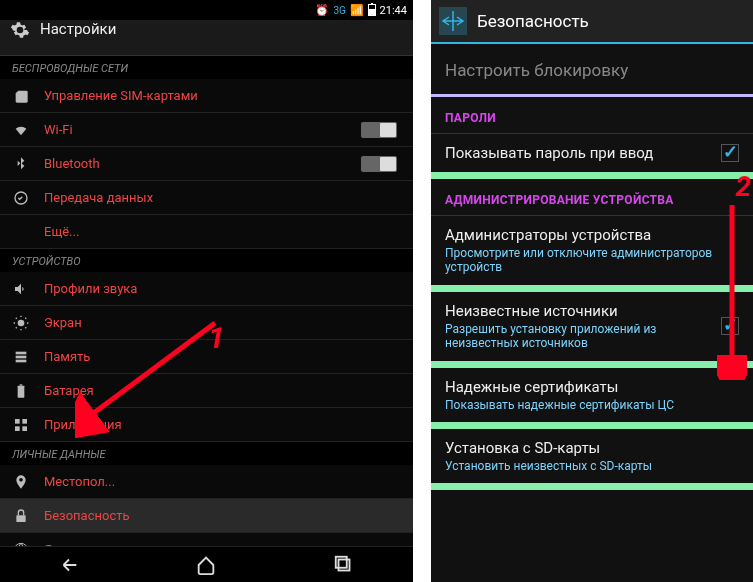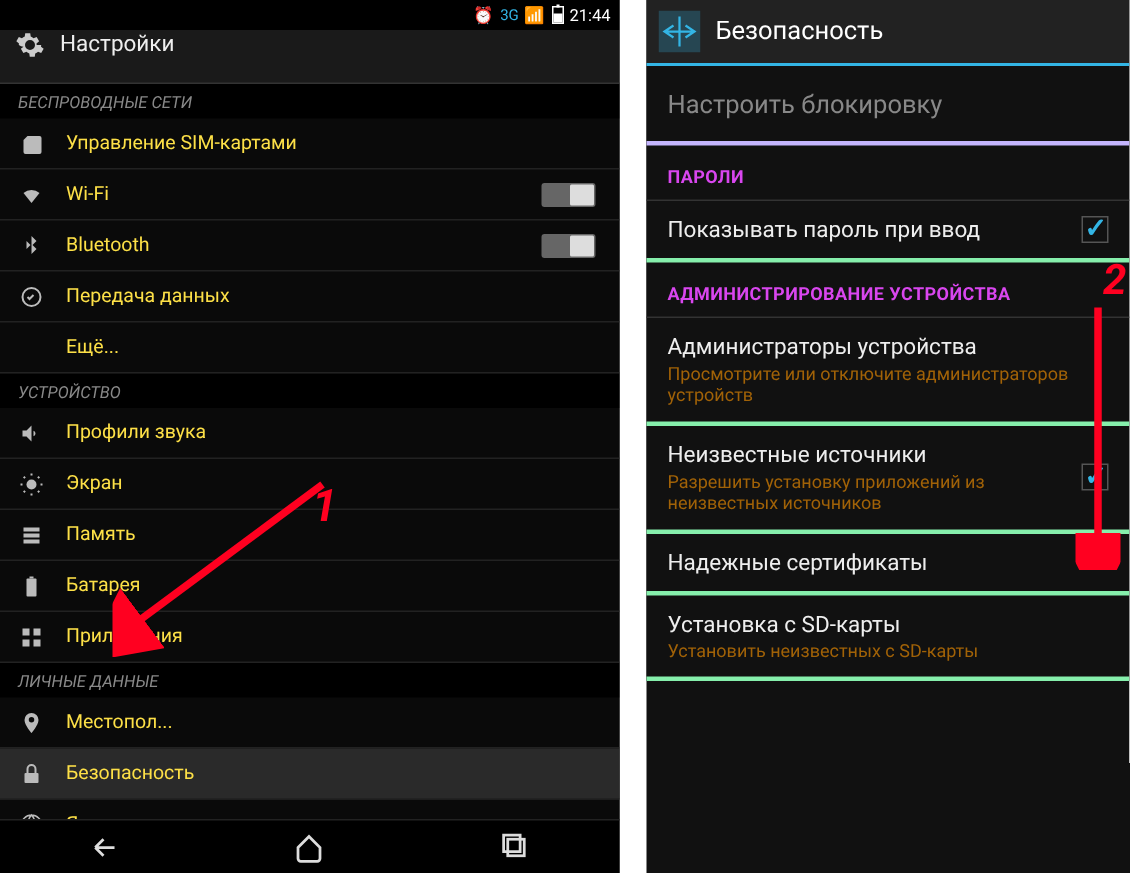--- a/index.html
+++ b/index.html
@@ -18,21 +18,21 @@
 
 .title-bar1 { height: 36px; background: #1a1a1a; display: flex; align-items: flex-start; padding: 0 10px; gap: 10px; border-bottom: 1px solid #333; }
 .title-bar1 .gear { color: #ccc; }
 .title-bar1 .title { color: #eee; font-size: 15px; }
 
 
 .list1 { height: 490px; overflow: hidden; background: #0a0a0a; }
 .section-hdr { color: #888; font-size: 11px; padding: 6px 12px 4px; text-transform: uppercase; background: #000; font-style: italic; }
 .item1 { display: flex; align-items: center; height: 34px; padding: 0 12px; border-bottom: 1px solid #222; gap: 14px; position: relative; }
 .item1 .icon { width: 18px; height: 18px; color: #bbb; flex-shrink: 0; display: flex; align-items: center; justify-content: center; }
-.item1 .label { color: #fde047; font-size: 13px; flex: 1; }
+.item1 .label { color: #ef4444; font-size: 13px; flex: 1; }
 .toggle { width: 36px; height: 16px; background: #666; border-radius: 2px; position: relative; margin-right: 4px; }
 .toggle::after { content: ''; position: absolute; right: 1px; top: 1px; width: 16px; height: 14px; background: #ddd; border-radius: 1px; }
 .item1.highlight { background: #2a2a2a; }
 
 
 .nav-bar { position: absolute; bottom: 0; left: 0; right: 0; height: 36px; background: #000; display: flex; justify-content: space-around; align-items: center; border-top: 1px solid #222; }
 .nav-bar .nav-btn { color: #ddd; }
 
 
 .arrow1 { position: absolute; top: 288px; left: 75px; pointer-events: none; }
@@ -40,24 +40,24 @@
 
 
 .title-bar2 { height: 44px; background: #222; display: flex; align-items: center; padding: 0 8px; gap: 10px; border-bottom: 2px solid #33b5e5; }
 .title-bar2 .back { width: 28px; height: 28px; }
 .title-bar2 .title { color: #fff; font-size: 17px; }
 
 
 .content2 { background: #111; }
 .lock-item { padding: 16px 14px 14px; color: #888; font-size: 17px; border-bottom: 3px solid #c4b5fd; }
 .section-hdr2 { color: #d946ef; font-size: 12px; padding: 14px 14px 8px; font-weight: bold; border-bottom: 1px solid #333; letter-spacing: 0.3px; }
-.item2 { padding: 10px 14px; border-bottom: 3px solid #86efac; display: flex; align-items: center; gap: 26px; }
+.item2 { padding: 10px 14px; border-bottom: 7px solid #86efac; display: flex; align-items: center; gap: 26px; }
 .item2 .text { flex: 1; }
 .item2 .label { color: #eee; font-size: 15px; line-height: 1.2; }
-.item2 .sub { color: #a16207; font-size: 12px; margin-top: 2px; line-height: 1.2; }
+.item2 .sub { color: #7dd3fc; font-size: 12px; margin-top: 2px; line-height: 1.2; }
 .checkbox { width: 18px; height: 18px; border: 1px solid #555; position: relative; flex-shrink: 0; }
 .checkbox.checked::after { content: '✓'; position: absolute; top: -4px; left: 1px; color: #33b5e5; font-size: 18px; font-weight: bold; }
 
 
 .arrow2 { position: absolute; top: 200px; right: 6px; pointer-events: none; }
 .label2 { position: absolute; top: 170px; right: 2px; color: #ff0020; font-size: 28px; font-weight: bold; font-style: italic; pointer-events: none; }
 
 svg { display: block; }
 </style>
 </head>
@@ -266,20 +266,21 @@
       <div class="text">
         <div class="label">Неизвестные источники</div>
         <div class="sub">Разрешить установку приложений из неизвестных источников</div>
       </div>
       <div class="checkbox checked"></div>
     </div>
 
     <div class="item2">
       <div class="text">
         <div class="label">Надежные сертификаты</div>
+        <div class="sub">Показывать надежные сертификаты ЦС</div>
       </div>
     </div>
     <div class="item2">
       <div class="text">
         <div class="label">Установка с SD-карты</div>
         <div class="sub">Установить неизвестных с SD-карты</div>
       </div>
     </div>
   </div>
 

